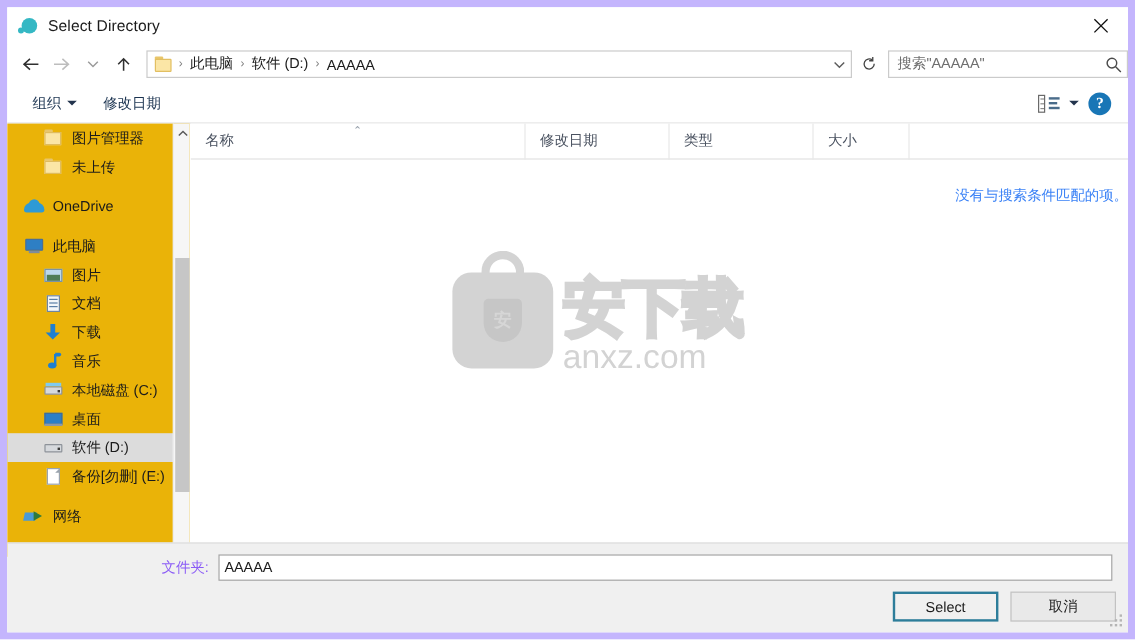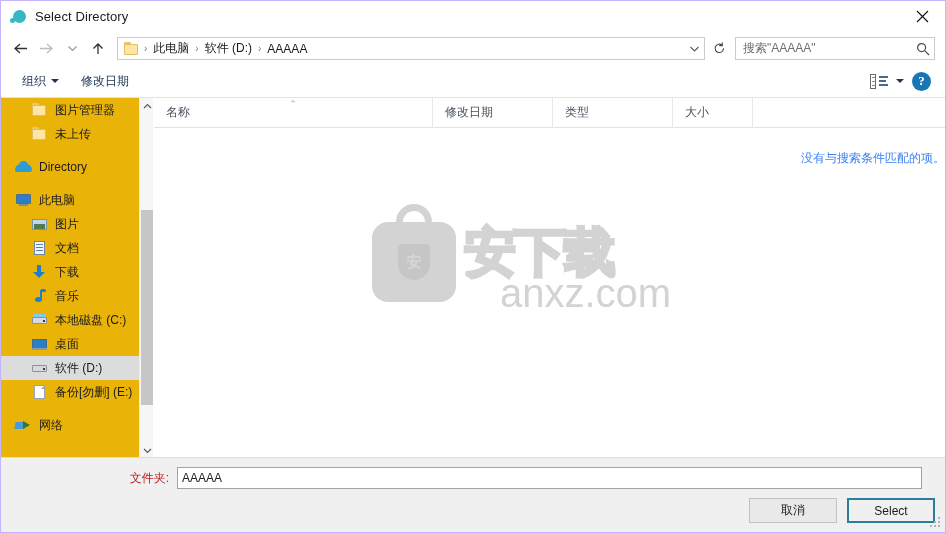--- a/index.html
+++ b/index.html
@@ -8,21 +8,21 @@
     font-family: "Liberation Sans", "DejaVu Sans", sans-serif;
     font-size: 12px;
     background: #ffffff;
     overflow: hidden;
     -webkit-font-smoothing: antialiased;
   }
   .dialog {
     position: relative;
     width: 946px; height: 533px;
     background: #ffffff;
-    border: 1px solid #c4b5fd;
+    border: 6px solid #c4b5fd;
     overflow: hidden;
   }
 
   
   .titlebar {
     position: absolute; left: 0; top: 0;
     width: 100%; height: 31px;
     background: #ffffff;
     display: flex; align-items: center;
   }
@@ -302,41 +302,40 @@
     position: absolute; left: 92px; top: 10px;
     font-size: 52px; font-weight: bold;
     color: transparent;
     -webkit-text-stroke: 3px #d3d3d3;
     letter-spacing: -2px;
     line-height: 56px;
     white-space: nowrap;
   }
   .wm-url {
     position: absolute; left: 92px; top: 64px;
-    font-size: 40px; color: #d3d3d3;
+    font-size: 28px; color: #d3d3d3;
     letter-spacing: 0px; line-height: 30px;
     white-space: nowrap;
-    margin-left: 36px;
   }
 
   
   .footer {
     position: absolute; left: 0; bottom: 0;
     width: 100%; height: 75px;
     background: #f0f0f0;
     border-top: 1px solid #dcdcdc;
   }
   .field-row {
     position: absolute; left: 0; top: 9px;
     width: 100%; height: 22px;
     display: flex; align-items: center;
   }
   .field-label {
     width: 176px; text-align: right; padding-right: 8px;
-    font-size: 12px; color: #b91c1c;
+    font-size: 12px; color: #8b5cf6;
   }
   .field-input {
     width: 745px; height: 22px;
     border: 1px solid #a3a3a3; background: #ffffff;
     display: flex; align-items: center;
     padding-left: 4px;
     font-size: 12px; color: #1b1b1b;
   }
   .btn-row {
     position: absolute; right: 10px; top: 40px;
@@ -474,21 +473,21 @@
           <span class="bd"></span>
         </span>
       <span class="lbl">未上传</span>
     </div>
     <div class="side-gap"></div>
     <div class="side-item">
       <span class="ico cloud">
           <span class="c2"></span>
           <span class="c1"></span>
         </span>
-      <span class="lbl">Directory</span>
+      <span class="lbl">OneDrive</span>
     </div>
     <div class="side-gap"></div>
     <div class="side-item">
       <span class="ico pc">
           <span class="scr"></span>
           <span class="st"></span>
         </span>
       <span class="lbl">此电脑</span>
     </div>
     <div class="side-item indent2">
@@ -604,22 +603,22 @@
       <div class="wm-url">anxz.com</div>
     </div>
   </div>
 
   <div class="footer">
     <div class="field-row">
       <div class="field-label">文件夹:</div>
       <div class="field-input">AAAAA</div>
     </div>
     <div class="btn-row">
+      <div class="btn primary">Select</div>
       <div class="btn">取消</div>
-      <div class="btn primary">Select</div>
     </div>
     <div class="grip">
       <i style="left:8px;top:0"></i>
       <i style="left:4px;top:4px"></i>
         <i style="left:8px;top:4px"></i>
       <i style="left:0;top:8px"></i>
         <i style="left:4px;top:8px"></i>
         <i style="left:8px;top:8px"></i>
     </div>
   </div>

